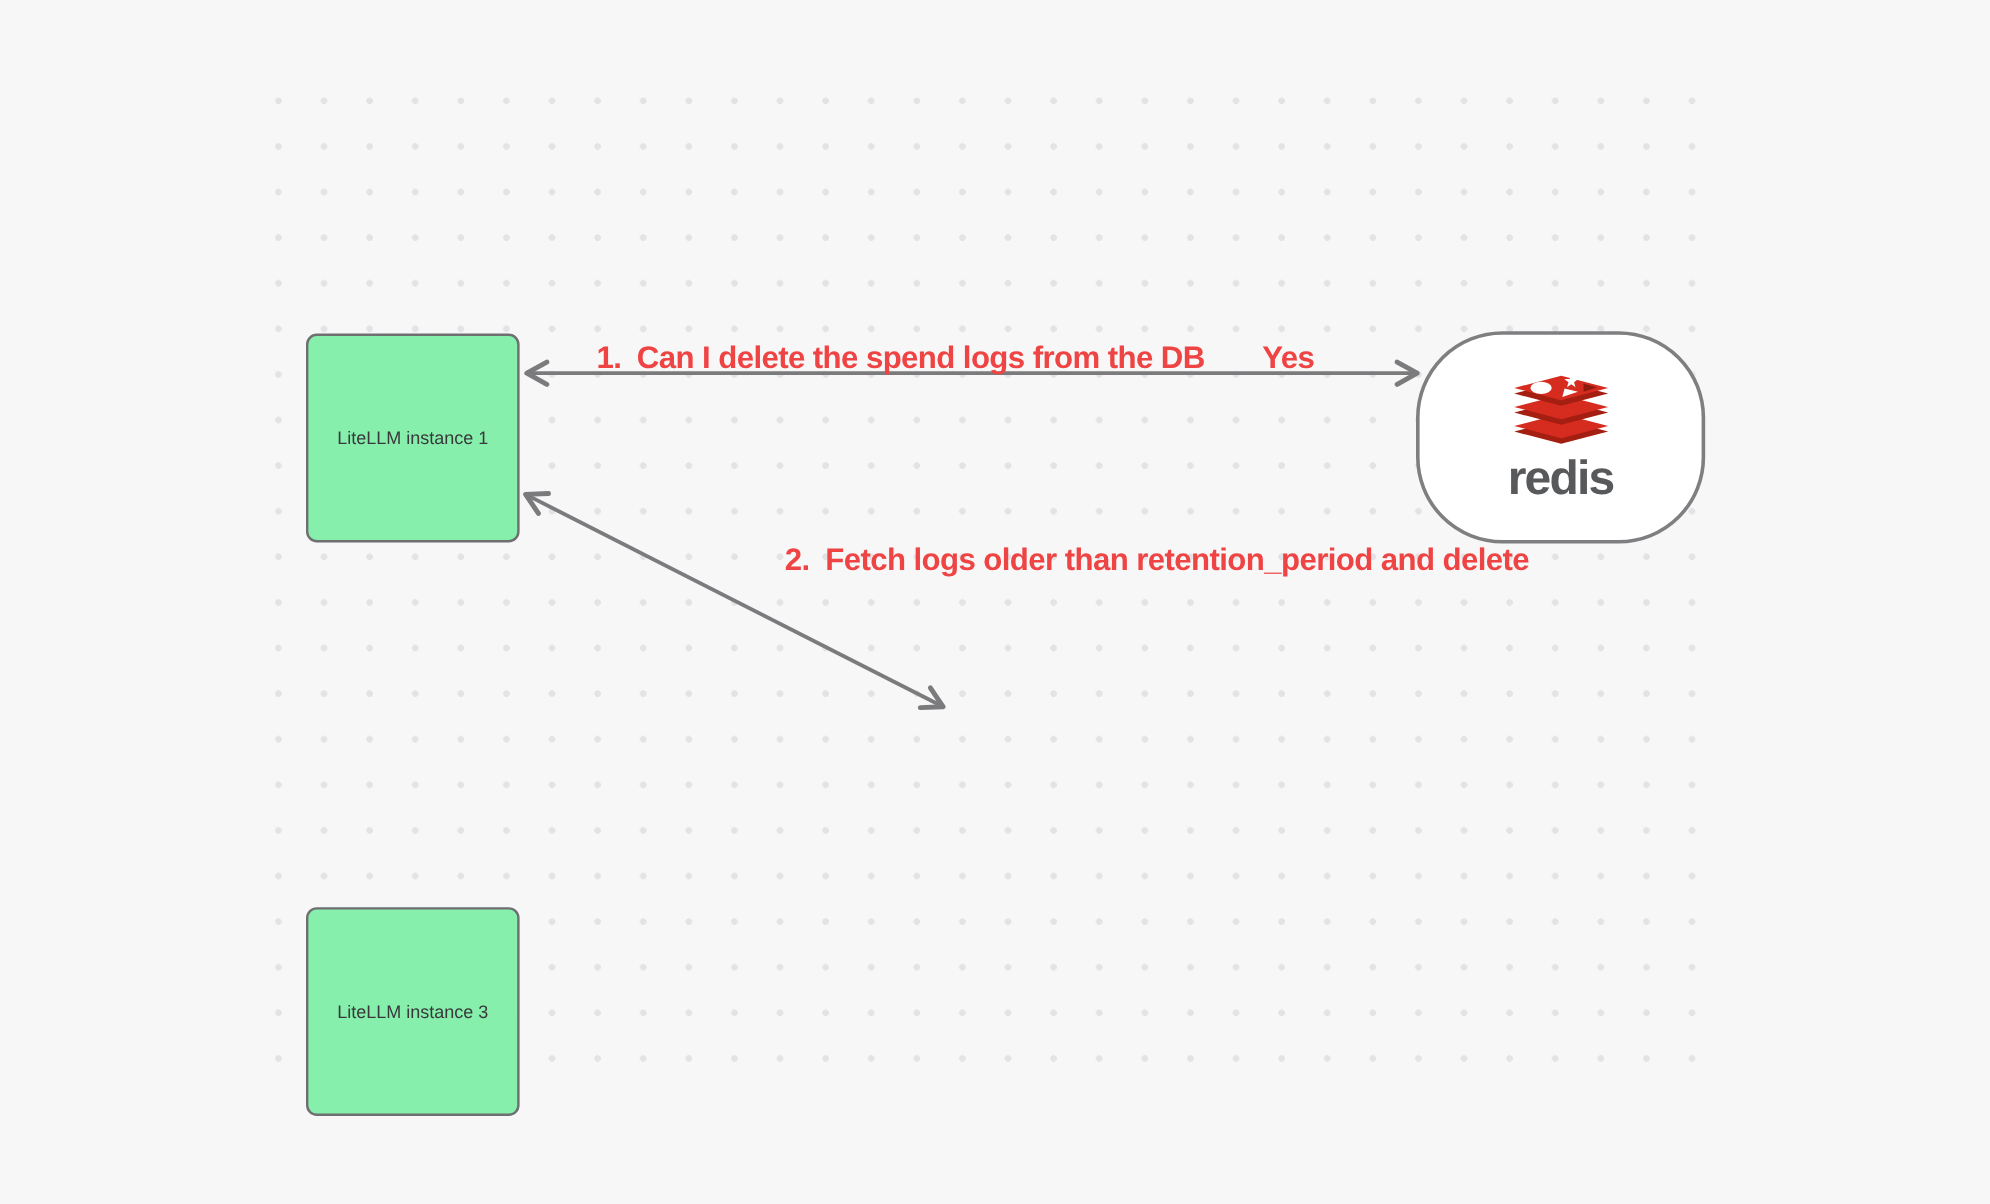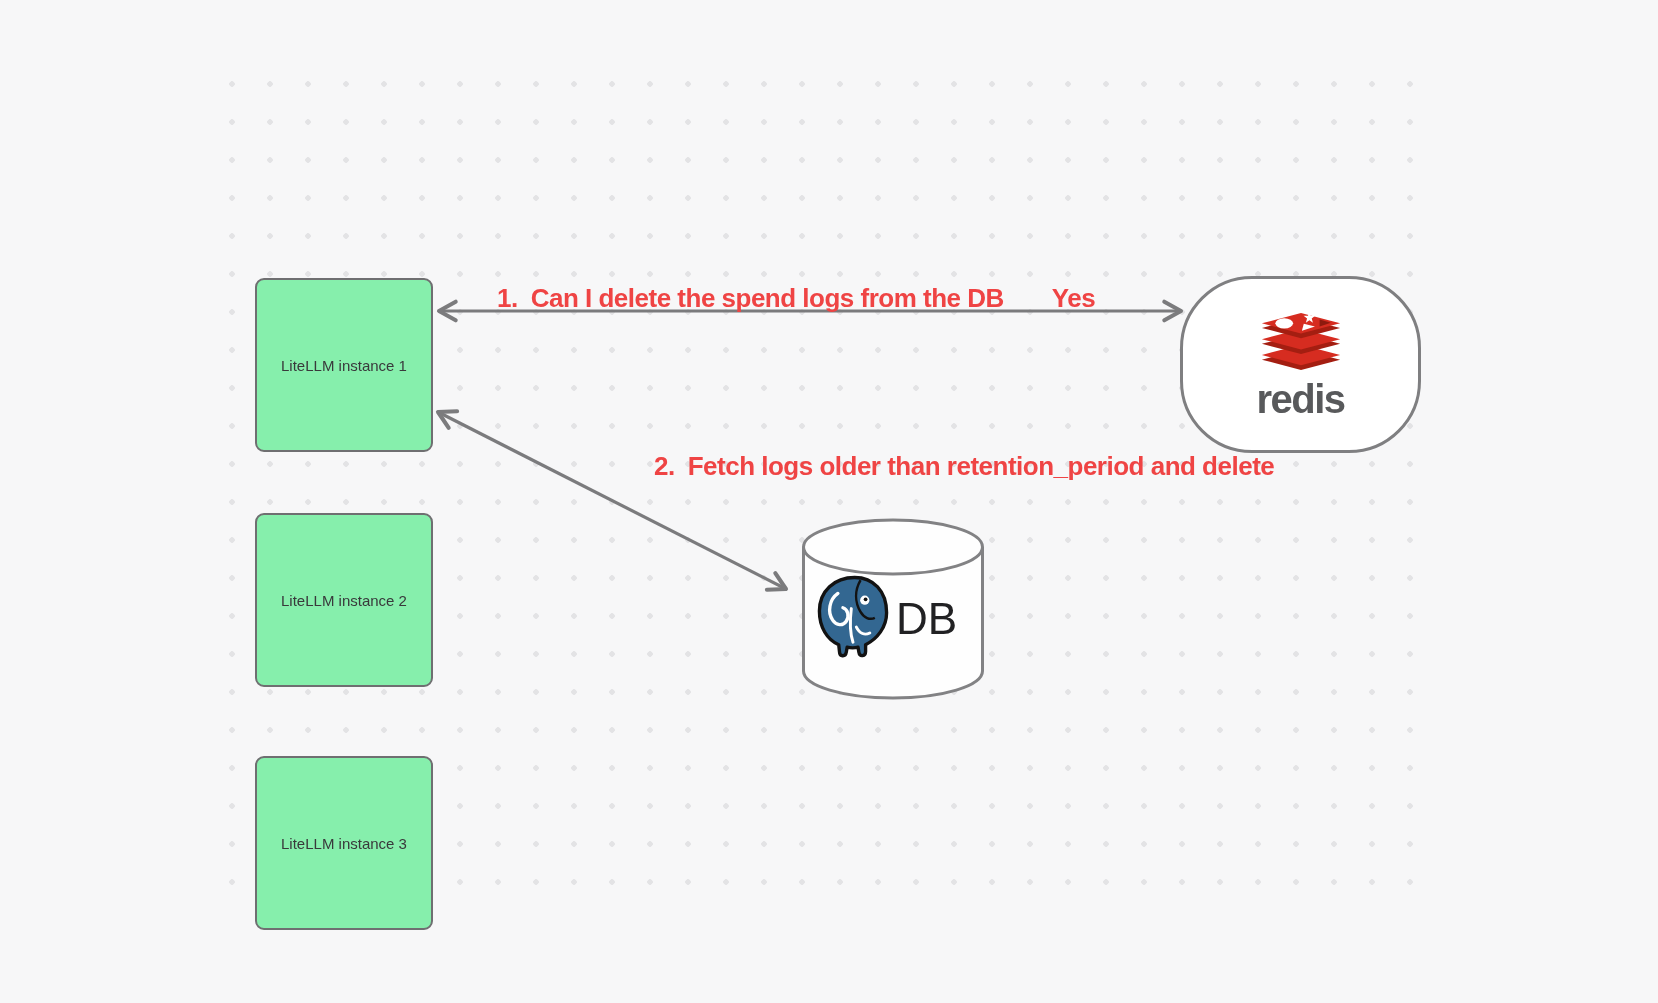--- a/index.html
+++ b/index.html
@@ -68,23 +68,20 @@
         <path d="M3 2 L12 7 L3 12" fill="none" stroke="#7b7b7d" stroke-width="2.2" stroke-linecap="round" stroke-linejoin="round"></path>
       </marker>
     </defs>
     <line x1="439" y1="311" x2="1181" y2="311" stroke="#7b7b7d" stroke-width="3.2" marker-start="url(#ah)" marker-end="url(#ah)"></line>
     <line x1="438" y1="412" x2="786" y2="589" stroke="#7b7b7d" stroke-width="3.2" marker-start="url(#ah)" marker-end="url(#ah)"></line>
   </svg>
 
   <div class="inst" id="inst1">
     <span class="inst-label">LiteLLM instance 1</span>
   </div>
-  <div class="inst" id="inst2">
-    <span class="inst-label">LiteLLM instance 2</span>
-  </div>
   <div class="inst" id="inst3">
     <span class="inst-label">LiteLLM instance 3</span>
   </div>
 
   <div class="edge-label" id="edge-label-1">
     <span class="edge-num">1.</span><span>Can I delete the spend logs from the DB</span><span class="edge-response">Yes</span>
   </div>
 
   <div class="edge-label" id="edge-label-2">
     <span class="edge-num">2.</span><span>Fetch logs older than retention_period and delete</span>
@@ -103,32 +100,14 @@
       <polygon points="44,2 86,13 44,24 2,13" fill="#d62c20"></polygon>
 
       <ellipse cx="26" cy="13" rx="9.5" ry="5.5" fill="#ffffff"></ellipse>
       <polygon points="53,0.5 54.5,4.9 59.2,5 55.5,7.8 56.8,12.3 53,9.6 49.2,12.3 50.5,7.8 46.8,5 51.5,4.9" fill="#ffffff"></polygon>
       <polygon points="64,9 76,12.5 64,16.5" fill="#8e1a0e"></polygon>
       <polygon points="47,13.5 59,16.5 45,21" fill="#ffffff"></polygon>
     </svg>
     <div class="redis-word">redis</div>
   </div>
 
-  <div class="db-node">
-    <svg class="cyl" width="186" height="184" viewBox="0 0 186 184" xmlns="http://www.w3.org/2000/svg">
-      <path d="M3.5 30 L3.5 154 A89.5 27 0 0 0 182.5 154 L182.5 30" fill="#fefefe" stroke="#828284" stroke-width="3"></path>
-      <ellipse cx="93" cy="30" rx="89.5" ry="27" fill="#fefefe" stroke="#828284" stroke-width="3"></ellipse>
-    </svg>
-    <div class="db-content">
-      <svg class="pg-logo" width="82" height="84" viewBox="0 0 96 100" xmlns="http://www.w3.org/2000/svg">
-        <path d="M50 3 C26 3 8 19 8 43 C8 62 17 77 31 83 L32 92 C32 97 39 98 40 92 L41 86 C45 87 50 87 54 86 L55 92 C56 98 63 97 63 91 L63 83 C77 76 88 62 88 45 C88 19 72 3 50 3 Z" fill="#336791" stroke="#121212" stroke-width="4" stroke-linejoin="round"></path>
-        <path d="M57 6 C50 18 50 32 57 44 C61 51 68 54 74 51" fill="none" stroke="#121212" stroke-width="3"></path>
-        <path d="M30 22 C20 29 17 44 24 54 C28 60 36 61 40 55 C44 49 42 41 36 39" fill="none" stroke="#ffffff" stroke-width="4" stroke-linecap="round"></path>
-        <path d="M46 40 C44 56 44 68 48 80" fill="none" stroke="#ffffff" stroke-width="3.5" stroke-linecap="round"></path>
-        <circle cx="62" cy="30" r="5.5" fill="#ffffff"></circle>
-        <circle cx="63" cy="29" r="2.2" fill="#121212"></circle>
-        <path d="M52 62 C56 70 62 72 68 69" fill="none" stroke="#ffffff" stroke-width="3.5" stroke-linecap="round"></path>
-      </svg>
-      <span class="db-label">DB</span>
-    </div>
-  </div>
 
 </div>
 
 </body></html>

